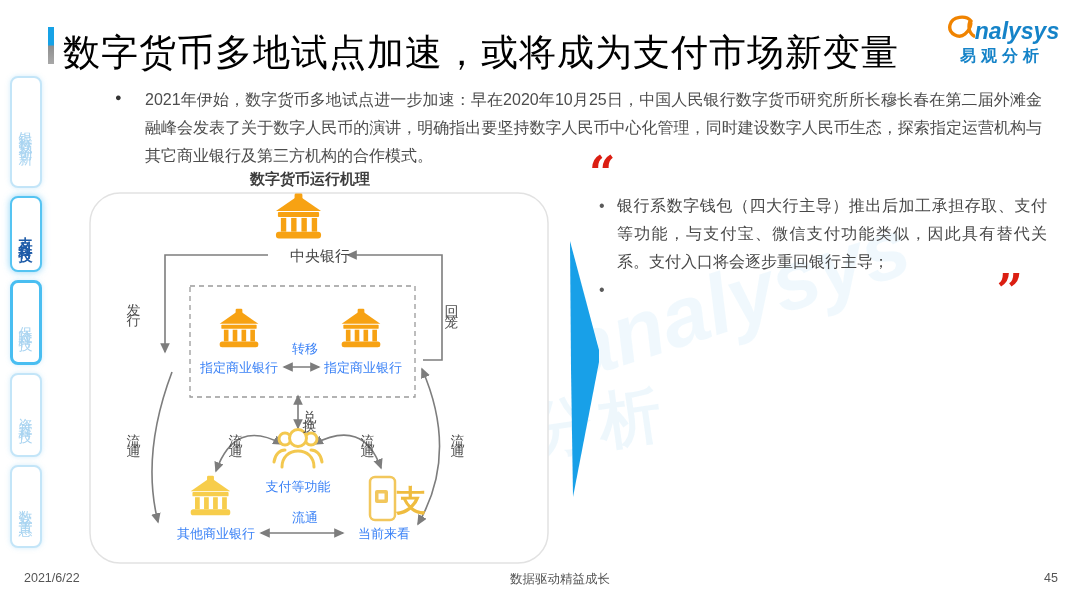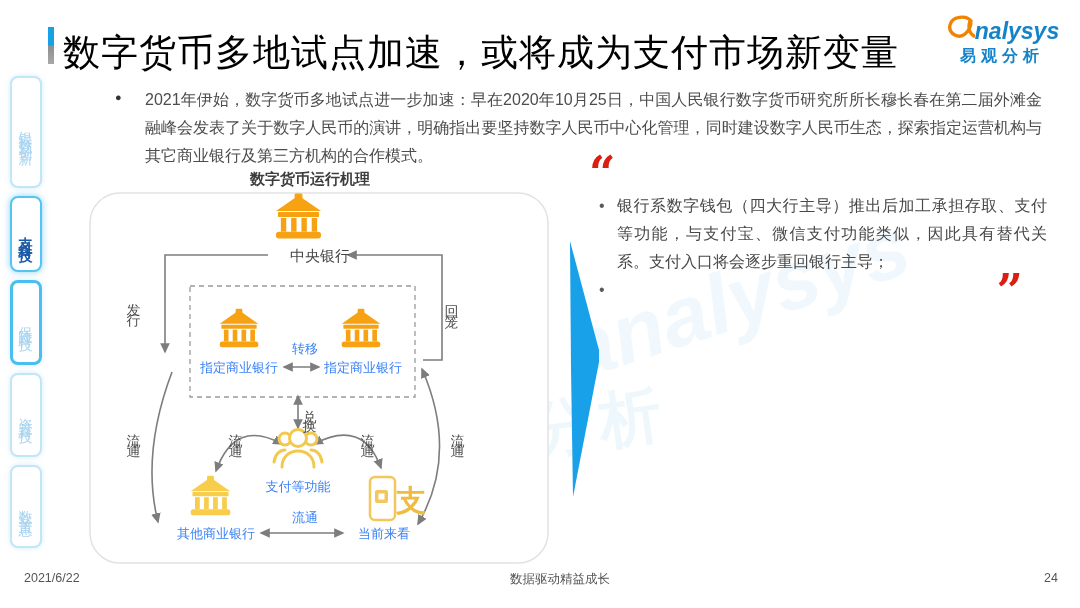--- a/index.html
+++ b/index.html
@@ -204,16 +204,16 @@
       <div class="p-bullet">
         <span class="bm">•</span>
       </div>
     </div>
     <div class="q-close">”</div>
   </div>
 
   <div class="footer">
     <span class="f-date">2021/6/22</span>
     <span class="f-center">数据驱动精益成长</span>
-    <span class="f-page">24</span>
+    <span class="f-page">45</span>
   </div>
 
 </div>
 
 </body></html>

